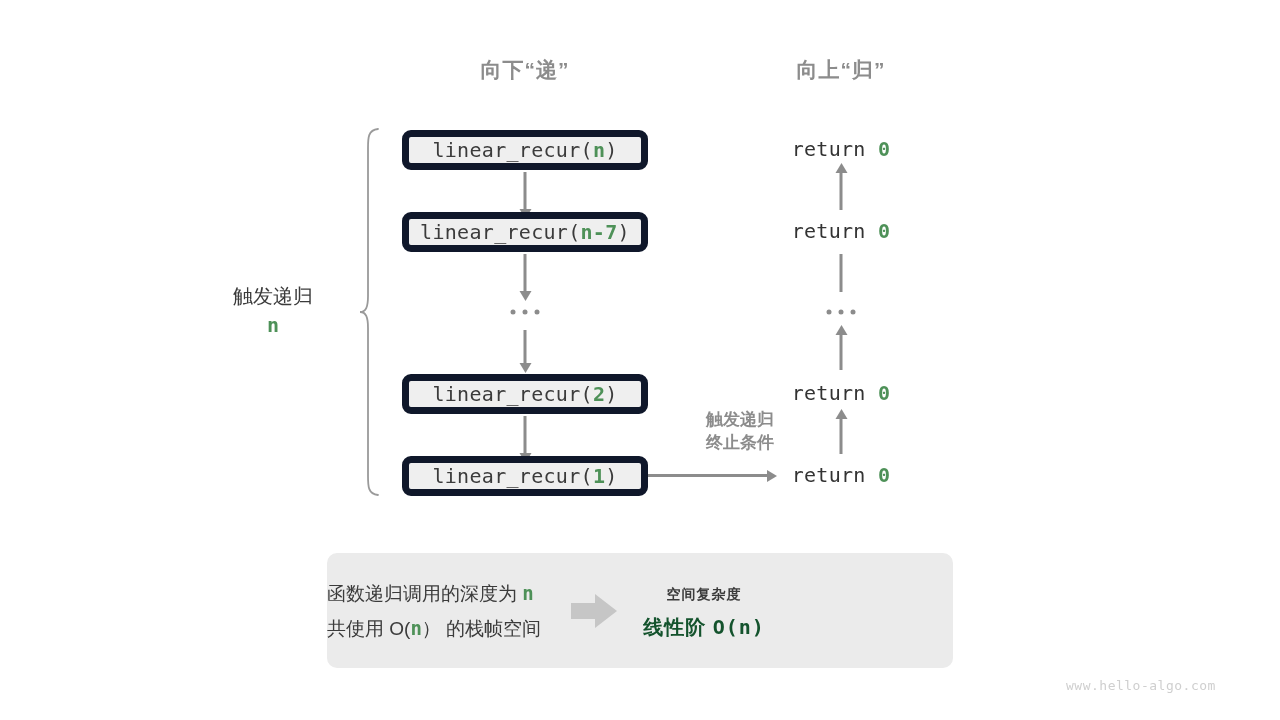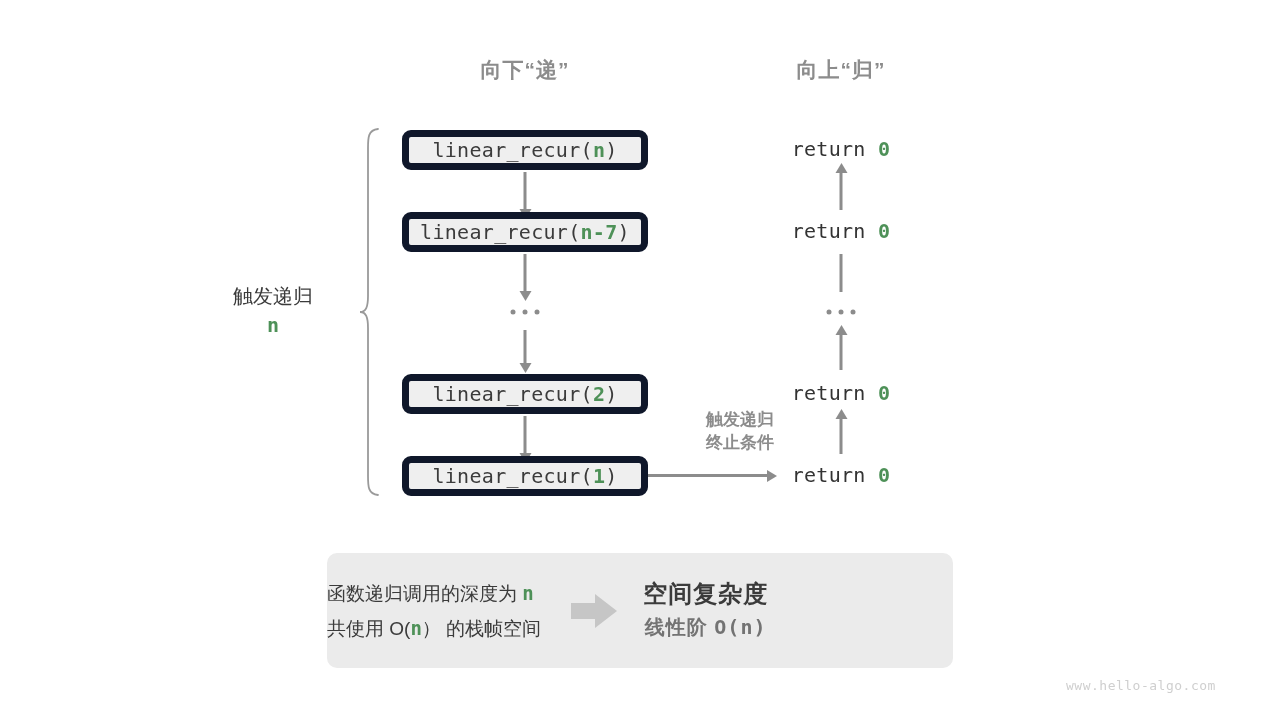--- a/index.html
+++ b/index.html
@@ -197,31 +197,31 @@
   .sum-arrow .head {
     position: absolute;
     left: 24px; top: 0;
     width: 0; height: 0;
     border-top: 17px solid transparent;
     border-bottom: 17px solid transparent;
     border-left: 22px solid #c6c6c6;
   }
   .sum-right { flex: 0 0 auto; text-align: center; }
   .sum-right .title {
-    font-size: 24px;
+    font-size: 14px;
     font-weight: bold;
     color: #3b3b3b;
     line-height: 32px;
     letter-spacing: 1px;
     white-space: nowrap;
   }
   .sum-right .value {
     font-size: 20px;
     font-weight: bold;
-    color: #737373;
+    color: #14532d;
     line-height: 34px;
     letter-spacing: 1px;
     white-space: nowrap;
   }
   .sum-right .value .mono {
     font-family: "DejaVu Sans Mono", "Liberation Mono", monospace;
   }
 
   
   .watermark {

